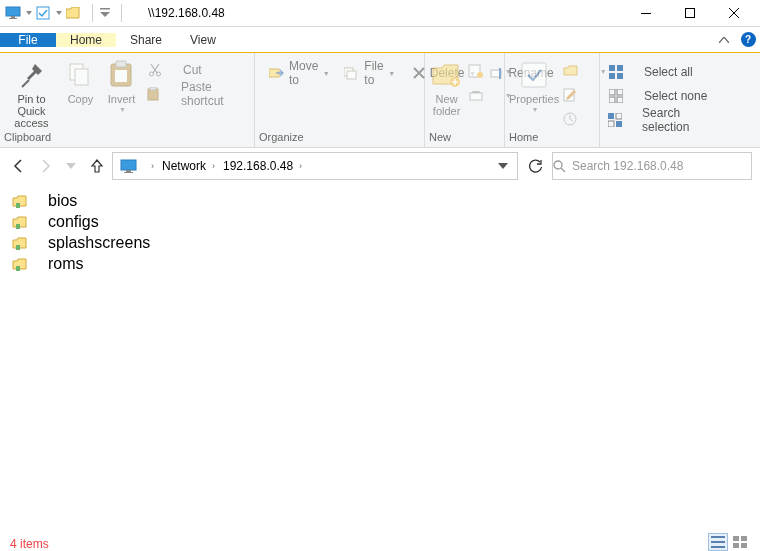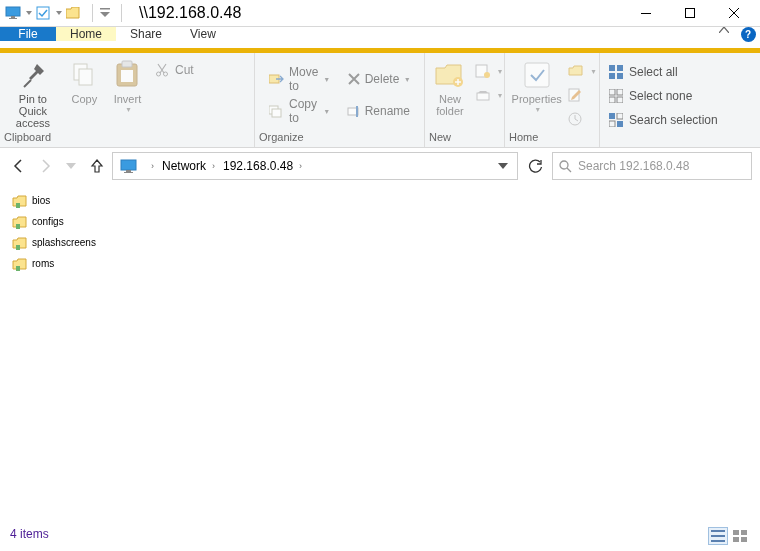--- a/index.html
+++ b/index.html
@@ -3,70 +3,70 @@
 <meta charset="utf-8">
 <style>
 *{box-sizing:border-box;margin:0;padding:0}
 body{font-family:"Segoe UI",Tahoma,sans-serif;font-size:12px;color:#000;background:#fff;width:760px;height:551px;overflow:hidden;position:relative}
 
 .titlebar{display:flex;align-items:center;height:27px;border-bottom:1px solid #d8d8d8;padding:0 4px}
 .titlebar .qat{display:flex;align-items:center;gap:0}
 .titlebar .qat .ico{width:18px;height:18px;display:flex;align-items:center;justify-content:center;margin-right:4px}
 .titlebar .qat .drop{width:8px;height:18px;display:flex;align-items:center}
 .titlebar .sep{width:1px;height:18px;background:#d0d0d0;margin:0 6px}
-.titlebar .title{margin-left:11px;font-size:16px}
+.titlebar .title{margin-left:20px;font-size:12px}
 .titlebar .spacer{flex:1}
 .winbtn{width:44px;height:27px;display:flex;align-items:center;justify-content:center;font-size:13px}
 
-.tabstrip{display:flex;align-items:flex-start;height:26px;background:#fff;border-bottom:5px solid #eab308}
+.tabstrip{display:flex;align-items:center;height:26px;background:#fff;border-bottom:1px solid #eab308}
 .filetab{background:#1979ca;color:#fff;width:56px;display:flex;align-items:center;justify-content:center;font-size:12px}
 .tab{padding:0 14px;display:flex;align-items:center;font-size:12px;color:#333}
 .tab.active{background:#fef9c3}
 .tabstrip .fill{flex:1}
 .ribcollapse{width:24px;display:flex;align-items:center;justify-content:center;color:#666}
 .helpbtn{width:24px;display:flex;align-items:center;justify-content:center}
 .helpcircle{width:15px;height:15px;border-radius:50%;background:#0a66c2;color:#fff;font-size:10px;font-weight:bold;display:flex;align-items:center;justify-content:center}
 
 .ribbon{display:flex;height:95px;background:#f3f5f6;border-bottom:1px solid #d8d8d8}
 .group{display:flex;flex-direction:column;border-right:1px solid #dcdcdc;padding:2px 4px 0}
 .group .body{display:flex;flex:1;align-items:stretch;gap:2px}
 .group .label{height:16px;font-size:11px;color:#666;padding-bottom:2px}
 .bigbtn{display:flex;flex-direction:column;align-items:center;justify-content:flex-start;width:56px;padding-top:4px;color:#555}
 .bigbtn.disabled{opacity:.6}
 .bigbtn .bigicon{width:32px;height:32px;display:flex;align-items:center;justify-content:center}
 .bigbtn .lbl{font-size:11px;text-align:center;line-height:1.1;margin-top:2px}
 .smallstack{display:flex;flex-direction:column;justify-content:flex-start;gap:2px;padding-top:4px;min-width:90px}
-.smallbtn{display:flex;align-items:center;gap:5px;height:22px;padding:0 4px;font-size:12px;color:#555}
+.smallbtn{display:flex;align-items:center;gap:20px;height:22px;padding:0 4px;font-size:12px;color:#555}
 .smallbtn.disabled{opacity:.6}
 .smallbtn .sico{width:16px;height:16px;display:flex;align-items:center;justify-content:center}
-.medpair{display:flex;flex-direction:column;gap:4px;justify-content:center;padding:0 2px}
+.medpair{display:flex;gap:4px;justify-content:center;padding:0 2px}
 .medbtn{display:flex;align-items:center;gap:4px;height:28px;padding:0 6px;font-size:12px;color:#555}
 .medbtn.disabled{opacity:.7}
 .drpcaret{font-size:8px;color:#888;margin-left:2px}
 
 .navbar{display:flex;align-items:center;height:36px;padding:4px 8px;gap:4px}
 .navico{width:22px;height:22px;display:flex;align-items:center;justify-content:center;color:#333}
 .navico.dim{color:#b8b8b8}
 .addrbar{flex:1;display:flex;align-items:center;height:28px;border:1px solid #ccc;padding:0 2px;background:#fff}
 .addrbar .aicon{width:20px;height:20px;display:flex;align-items:center;justify-content:center;margin:0 4px}
 .crumb{display:flex;align-items:center;gap:2px;padding:0 4px;font-size:12px}
 .crumb .chev{font-size:9px;color:#666;margin-left:4px}
 .addrbar .spacer{flex:1}
 .addrbtn{width:24px;height:24px;display:flex;align-items:center;justify-content:center;color:#333}
 .refresh{width:26px;height:28px;display:flex;align-items:center;justify-content:center;color:#333}
-.searchbox{width:200px;height:28px;border:1px solid #ccc;display:flex;align-items:center;padding:0 6px;color:#777}
+.searchbox{width:200px;height:28px;border:1px solid #ccc;display:flex;align-items:center;padding:0 0;color:#777}
 .searchbox input{border:0;outline:0;width:100%;font:inherit;color:#333;background:transparent}
 .searchbox input::placeholder{color:#999}
 
 .content{padding:6px 12px}
-.item{display:flex;align-items:center;height:21px;gap:4px;font-size:10px}
+.item{display:flex;align-items:center;height:21px;gap:20px;font-size:16px}
 .foldericon{width:16px;height:16px;display:inline-block;position:relative}
 .foldericon svg{width:16px;height:16px}
 
-.statusbar{position:absolute;bottom:0;left:0;right:0;height:24px;display:flex;align-items:flex-start;padding:0 10px;font-size:12px;color:#4c1d95}
+.statusbar{position:absolute;bottom:0;left:0;right:0;height:24px;display:flex;align-items:flex-end;padding:0 10px;font-size:12px;color:#ef4444}
 .statusbar .spacer{flex:1}
 .viewbtn{width:20px;height:18px;display:flex;align-items:center;justify-content:center;margin-left:2px;border:1px solid transparent}
 .viewbtn.active{border:1px solid #a0c0e0;background:#e6f0fa}
 svg{display:block}
 </style>
 </head>
 <body>
 
 <div class="titlebar">
   <div class="qat">
@@ -180,20 +180,29 @@
         <div class="smallbtn disabled">
           <div class="sico">
               <svg width="14" height="14">
                 <path d="M3 1 L9 10 M11 1 L5 10" stroke="#888" stroke-width="1.2"></path>
                 <circle cx="3.5" cy="11" r="2" fill="none" stroke="#888"></circle>
                 <circle cx="10.5" cy="11" r="2" fill="none" stroke="#888"></circle>
               </svg>
             </div>
           <span>Cut</span>
         </div>
+        <div class="smallbtn disabled">
+          <div class="sico">
+              <svg width="14" height="14">
+                <rect x="1" y="2" width="10" height="11" fill="#c8a96a" stroke="#a8864c"></rect>
+                <rect x="3" y="0" width="6" height="3" fill="#ddd" stroke="#aaa"></rect>
+              </svg>
+            </div>
+          <span>Paste shortcut</span>
+        </div>
       </div>
     </div>
     <div class="label">Clipboard</div>
   </div>
 
   <div class="group" style="width:170px">
     <div class="body" style="padding:4px 2px 0">
       <div class="medpair">
         <div class="medbtn disabled">
           <span>
@@ -205,21 +214,21 @@
           <span>Move to</span>
           <span class="drpcaret">▾</span>
         </div>
         <div class="medbtn disabled">
           <span>
               <svg width="16" height="14">
                 <rect x="0" y="2" width="9" height="8" fill="#fff" stroke="#bba"></rect>
                 <rect x="3" y="5" width="9" height="8" fill="#fff" stroke="#bba"></rect>
               </svg>
             </span>
-          <span>Copy to</span>
+          <span>File to</span>
           <span class="drpcaret">▾</span>
         </div>
       </div>
       <div class="medpair">
         <div class="medbtn disabled">
           <span>
               <svg width="14" height="14">
                 <path d="M2 2 L12 12 M12 2 L2 12" stroke="#777" stroke-width="2"></path>
               </svg>
             </span>

